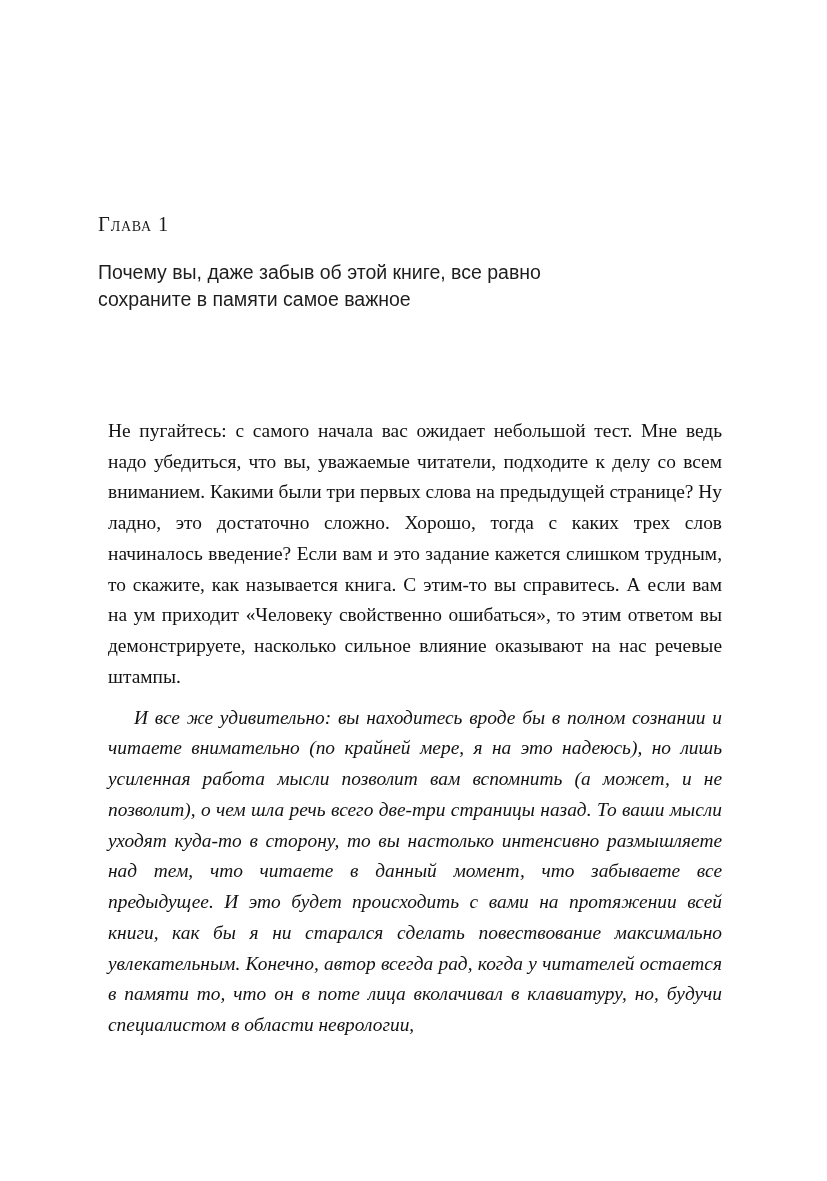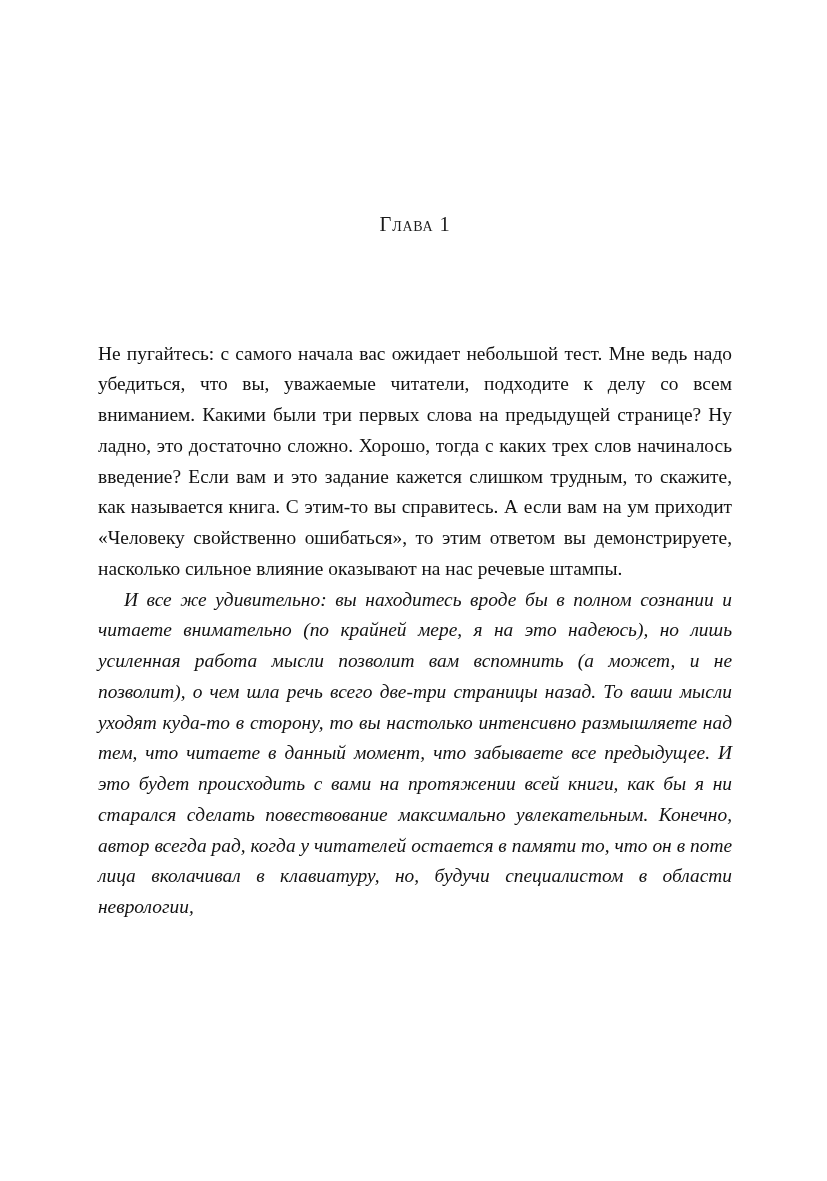--- a/index.html
+++ b/index.html
@@ -23,42 +23,41 @@
   }
   .chapter-label {
     font-family: "Liberation Serif", serif;
     font-size: 20.5px;
     letter-spacing: 0.8px;
     color: #1a1a1a;
     font-variant: small-caps;
     text-transform: none;
     margin: 0 0 22px 0;
     line-height: 1.2;
-    text-align: center;
   }
   .chapter-title {
     font-family: "Liberation Sans", sans-serif;
     font-size: 33px;
     font-weight: 400;
     letter-spacing: 0.6px;
     color: #141414;
     margin: 0 0 20px 0;
     line-height: 1.15;
   }
   .chapter-subtitle {
     font-family: "Liberation Sans", sans-serif;
     font-size: 19.5px;
     font-weight: 400;
     color: #1d1d1d;
     line-height: 1.42;
     margin: 0;
     max-width: 470px;
   }
   .body-text {
-    margin: 0;
+    margin: 10px;
     font-family: "Liberation Serif", serif;
     font-size: 19.4px;
     line-height: 1.585;
     color: #121212;
     text-align: justify;
     text-justify: inter-word;
     hyphens: manual;
   }
   .body-block {
     margin-top: 102px;
@@ -74,20 +73,21 @@
 </style>
 </head>
 <body>
 
 <div class="page">
   <div class="content">
 
     <div class="chapter-label">Глава 1</div>
 
 
+    <div class="chapter-subtitle">Почему вы, даже забыв об этой книге, все равно сохраните в памяти самое важное</div>
 
     <div class="body-block">
       <p class="body-text">Не пугайтесь: с самого начала вас ожидает небольшой тест. Мне ведь надо убедиться, что вы, уважаемые читатели, подходите к делу со всем вниманием. Какими были три первых слова на предыдущей странице? Ну ладно, это достаточно сложно. Хорошо, тогда с каких трех слов начиналось введение? Если вам и это задание кажется слишком трудным, то скажите, как называется книга. С этим-то вы справитесь. А если вам на ум приходит «Человеку свойственно ошибаться», то этим ответом вы демонстрируете, насколько сильное влияние оказывают на нас речевые штампы.</p>
       <p class="body-text">И все же удивительно: вы находитесь вроде бы в полном сознании и читаете внимательно (по крайней мере, я на это надеюсь), но лишь усиленная работа мысли позволит вам вспомнить (а может, и не позволит), о чем шла речь всего две-три страницы назад. То ваши мысли уходят куда-то в сторону, то вы настолько интенсивно размышляете над тем, что читаете в данный момент, что забываете все предыдущее. И это будет происходить с вами на протяжении всей книги, как бы я ни старался сделать повествование максимально увлекательным. Конечно, автор всегда рад, когда у читателей остается в памяти то, что он в поте лица вколачивал в клавиатуру, но, будучи специалистом в области неврологии,</p>
     </div>
 
   </div>
 </div>
 
 </body></html>

